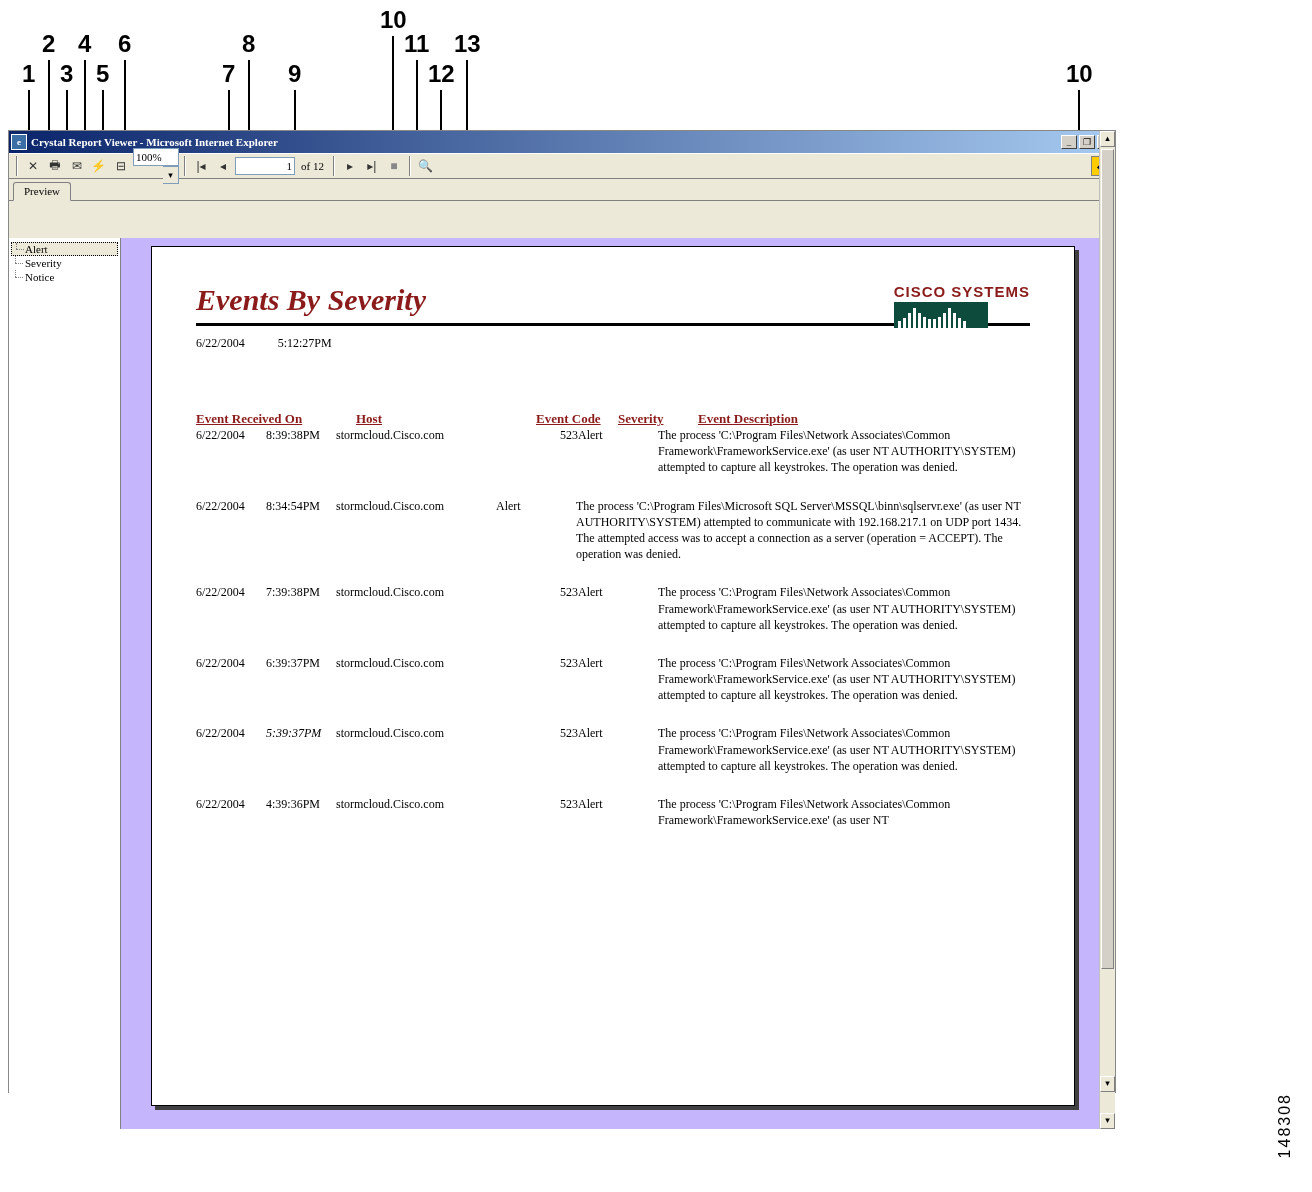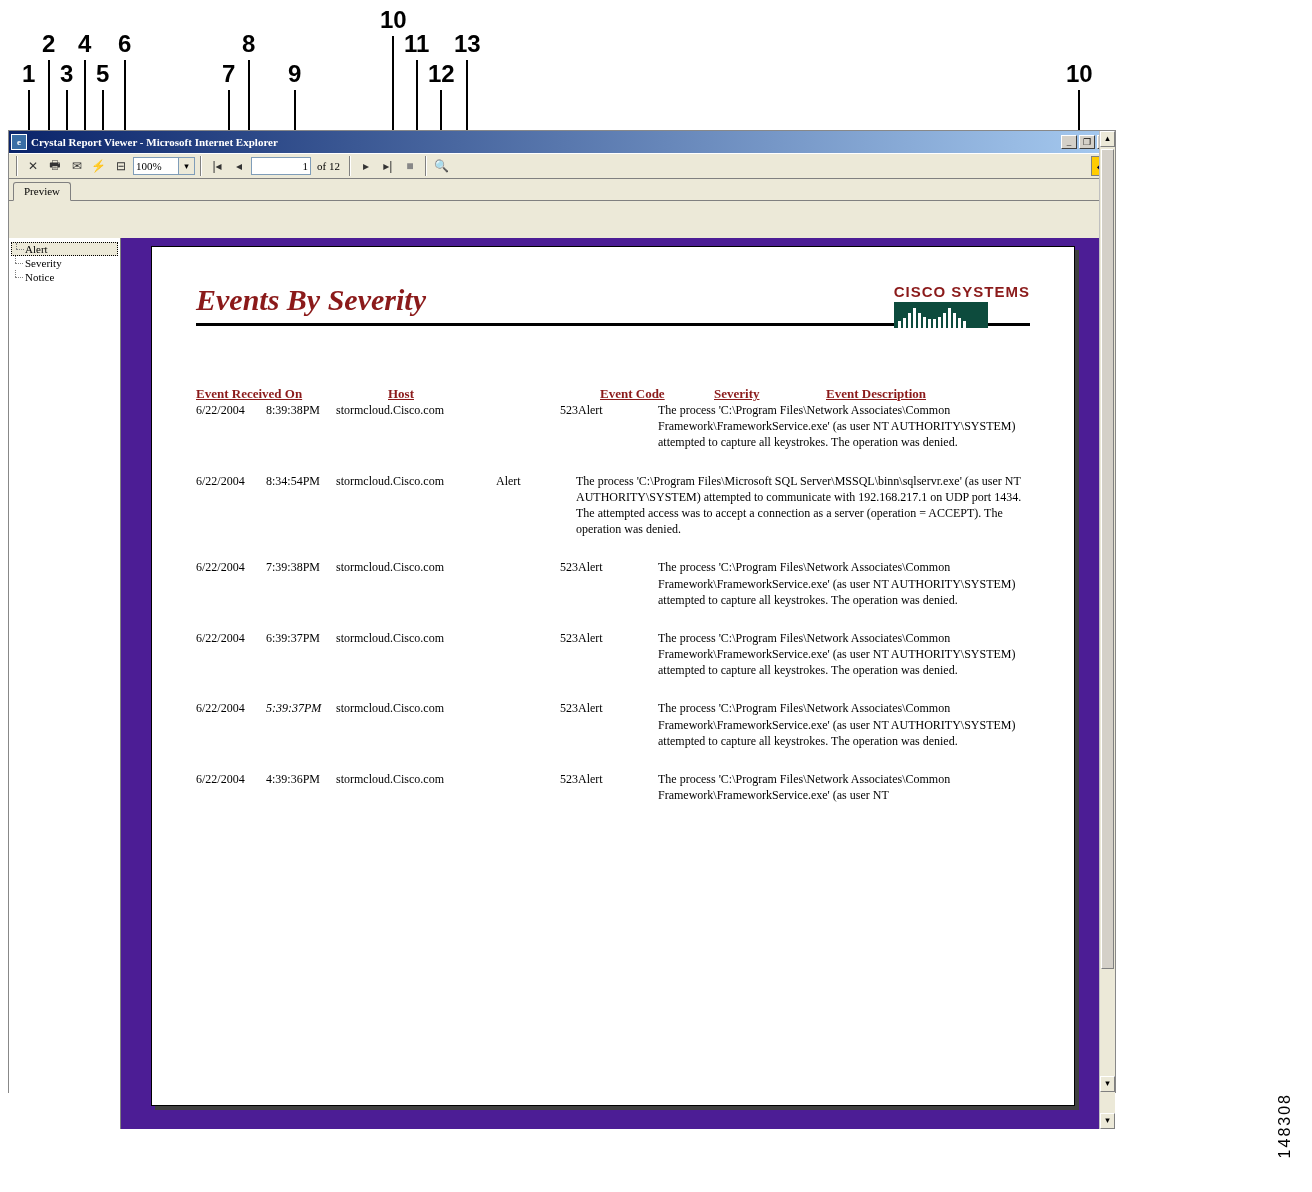--- a/index.html
+++ b/index.html
@@ -66,21 +66,21 @@
     border-top:1px solid #fff; border-bottom:1px solid #808080;
     display:flex; align-items:center; padding:0 4px; gap:2px;
     position:relative;
   }
   .tsep{ width:2px; height:20px; border-left:1px solid #808080; border-right:1px solid #fff; margin:0 3px;}
   .tbtn{
     width:20px;height:20px; display:flex;align-items:center;justify-content:center;
     font-size:12px; color:#333;
     border:1px solid transparent;
   }
-  .zoom { display:flex; align-items:flex-end;}
+  .zoom { display:flex; align-items:flex-end;flex-direction:column;}
   .zoom input{ width:46px; height:18px; font:11px Tahoma; border:1px solid #7f9db9; background:#fff;}
   .zoom .dd{ width:16px;height:18px; background:#ece9d8; border:1px solid #7f9db9; border-left:none; text-align:center; font-size:9px; line-height:16px;}
   .pagefield{ width:60px; height:18px; font:11px Tahoma; text-align:right; border:1px solid #7f9db9; background:#fff;}
   .oftxt{ padding:0 4px; font:11px Tahoma;}
   .crlogo{
     margin-left:auto; width:20px;height:20px;
     background:#ffcc00; border:1px solid #808080;
     display:flex;align-items:center;justify-content:center; font:bold 10px Arial; color:#003;
   }
 
@@ -98,21 +98,21 @@
   .tree .node::before{
     content:""; position:absolute; left:4px; top:0; bottom:50%;
     border-left:1px dotted #808080;
   }
   .tree .node::after{
     content:""; position:absolute; left:4px; top:50%; width:8px;
     border-top:1px dotted #808080;
   }
   .tree .node.sel{ background:#ece9d8; border:1px dotted #000; padding:0 1px 0 13px;}
   
-  .pagewrap{ flex:1; background:#4c1d95; position:relative; overflow:hidden;}
+  .pagewrap{ flex:1; background:#c4b5fd; position:relative; overflow:hidden;}
   .page-scroll{ position:absolute; inset:0;}
   .page{
     position:absolute; top:8px; left:30px; right:40px;
     background:#fff; border:1px solid #000;
     box-shadow:4px 4px 0 #404040;
     padding:36px 44px;
     min-height:860px;
   }
   .report-title{
     font: italic bold 30px "Times New Roman", serif;
@@ -138,21 +138,21 @@
   }
   .cisco .bars{position:absolute; bottom:0; left:4px; right:4px; top:4px; display:flex; gap:2px; align-items:flex-end;}
   .cisco .bars i{ width:3px; background:#fff;}
   
   .colhdr{
     margin-top:60px;
     font: bold 13px "Times New Roman",serif;
     color:#8b1a1a;
     text-decoration:underline;
   }
-  .row{ display:flex;gap:32px;}
+  .row{ display:flex;}
   .c-rcv{ width:160px;}
   .c-host{ width:180px;}
   .c-code{ width:82px;}
   .c-sev{ width:80px;}
   .c-desc{ flex:1;}
 
   .sevbox-outer{
     margin:12px 0 18px; border:2px solid #1020c0; padding:2px;
   }
   .sevbox{
@@ -310,20 +310,24 @@
       <div class="node">Severity</div>
       <div class="node">Notice</div>
     </div>
 
     <div class="pagewrap">
       <div class="page-scroll">
         <div class="page">
 
           <h1 class="report-title">Events By Severity</h1>
           <div class="rule"></div>
+          <div class="stamp">
+            <span>6/22/2004</span>
+            <span>5:12:27PM</span>
+          </div>
 
           <div class="cisco">
             <div class="word">CISCO SYSTEMS</div>
             <div class="bridge">
               <div class="bars">
                 <i style="height:30%"></i>
                   <i style="height:45%"></i>
                   <i style="height:70%"></i>
                   <i style="height:90%"></i>
                   <i style="height:70%"></i>

